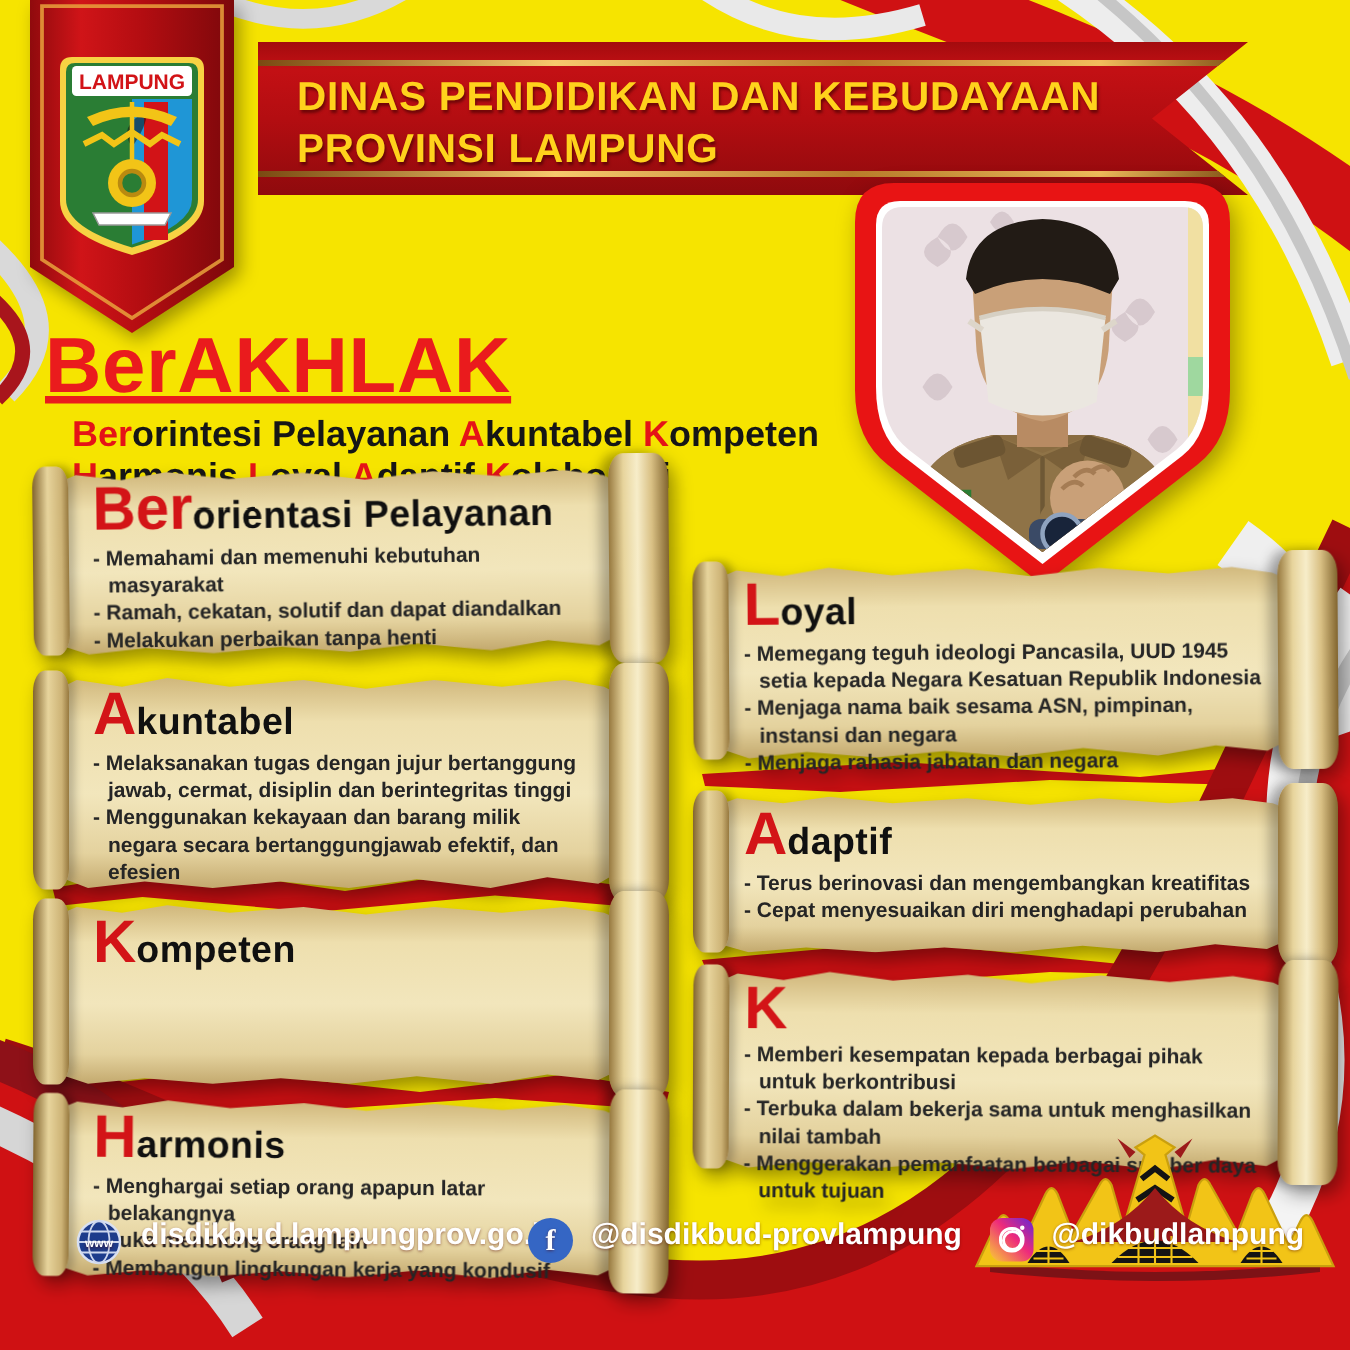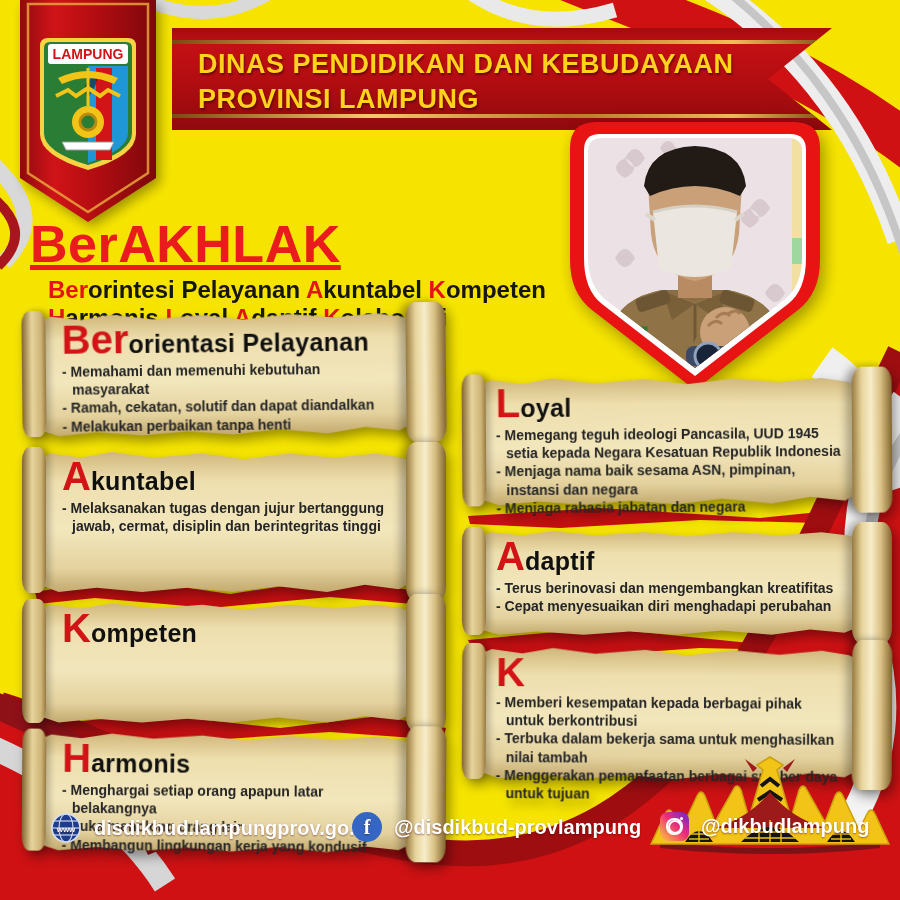--- a/index.html
+++ b/index.html
@@ -43,21 +43,21 @@
     box-shadow:4px 0 6px rgba(0,0,0,.22);}
   .sc-body{position:absolute;inset:0;padding:14px 50px 0 40px;}
   .sc-h{display:flex;align-items:baseline;margin:0;}
   .sc-h .init{font-size:40px;line-height:.9;color:#d31417;font-weight:bold;}
   .sc-h .rest{font-size:25px;color:#101010;font-weight:bold;letter-spacing:.3px;}
   .sc-points{list-style:none;margin:3px 0 0;padding:0;}
   .sc-points li{font-size:14px;font-weight:bold;color:#252525;line-height:1.3;
     padding-left:10px;text-indent:-10px;}
 
   
-  .foot-item{top:812px;display:flex;align-items:center;gap:12px;color:#fff;
+  .foot-item{top:812px;display:flex;align-items:flex-start;gap:12px;color:#fff;
     font-size:20px;font-weight:bold;text-shadow:0 1px 2px rgba(80,0,0,.5);cursor:pointer;}
   .fi-1{left:50px}.fi-2{left:352px}.fi-3{left:660px}
   .ic{width:32px;height:32px;flex:0 0 auto;}
   .fb-circle{width:30px;height:30px;border-radius:50%;background:#3566c4;color:#fff;
     display:flex;align-items:center;justify-content:center;font-weight:bold;font-size:20px;
     font-family:"Liberation Serif",serif;}
   .ig-sq{width:29px;height:29px;border-radius:8px;position:relative;
     background:linear-gradient(45deg,#f9ce34,#ee2a7b 55%,#6228d7);}
   .ig-sq .lens{position:absolute;inset:6px;border:2px solid #fff;border-radius:8px;}
   .ig-sq .spark{position:absolute;width:3px;height:3px;background:#fff;border-radius:50%;right:6px;top:5px;}
@@ -208,20 +208,21 @@
     <div class="paper"></div>
     <div class="roll-l"></div>
     <div class="roll-r"></div>
     <div class="sc-body">
       <h3 class="sc-h">
           <span class="init">A</span>
           <span class="rest">kuntabel</span>
         </h3>
       <ul class="sc-points">
         <li>- Melaksanakan tugas dengan jujur bertanggung jawab, cermat, disiplin dan berintegritas tinggi</li>
+        <li>- Menggunakan kekayaan dan barang milik negara secara bertanggungjawab efektif, dan efesien</li>
       </ul>
     </div>
   </div>
 
   <div class="abs scroll" style="left:22px;top:596px;width:424px;height:134px">
     <div class="paper"></div>
     <div class="roll-l"></div>
     <div class="roll-r"></div>
     <div class="sc-body">
       <h3 class="sc-h">

